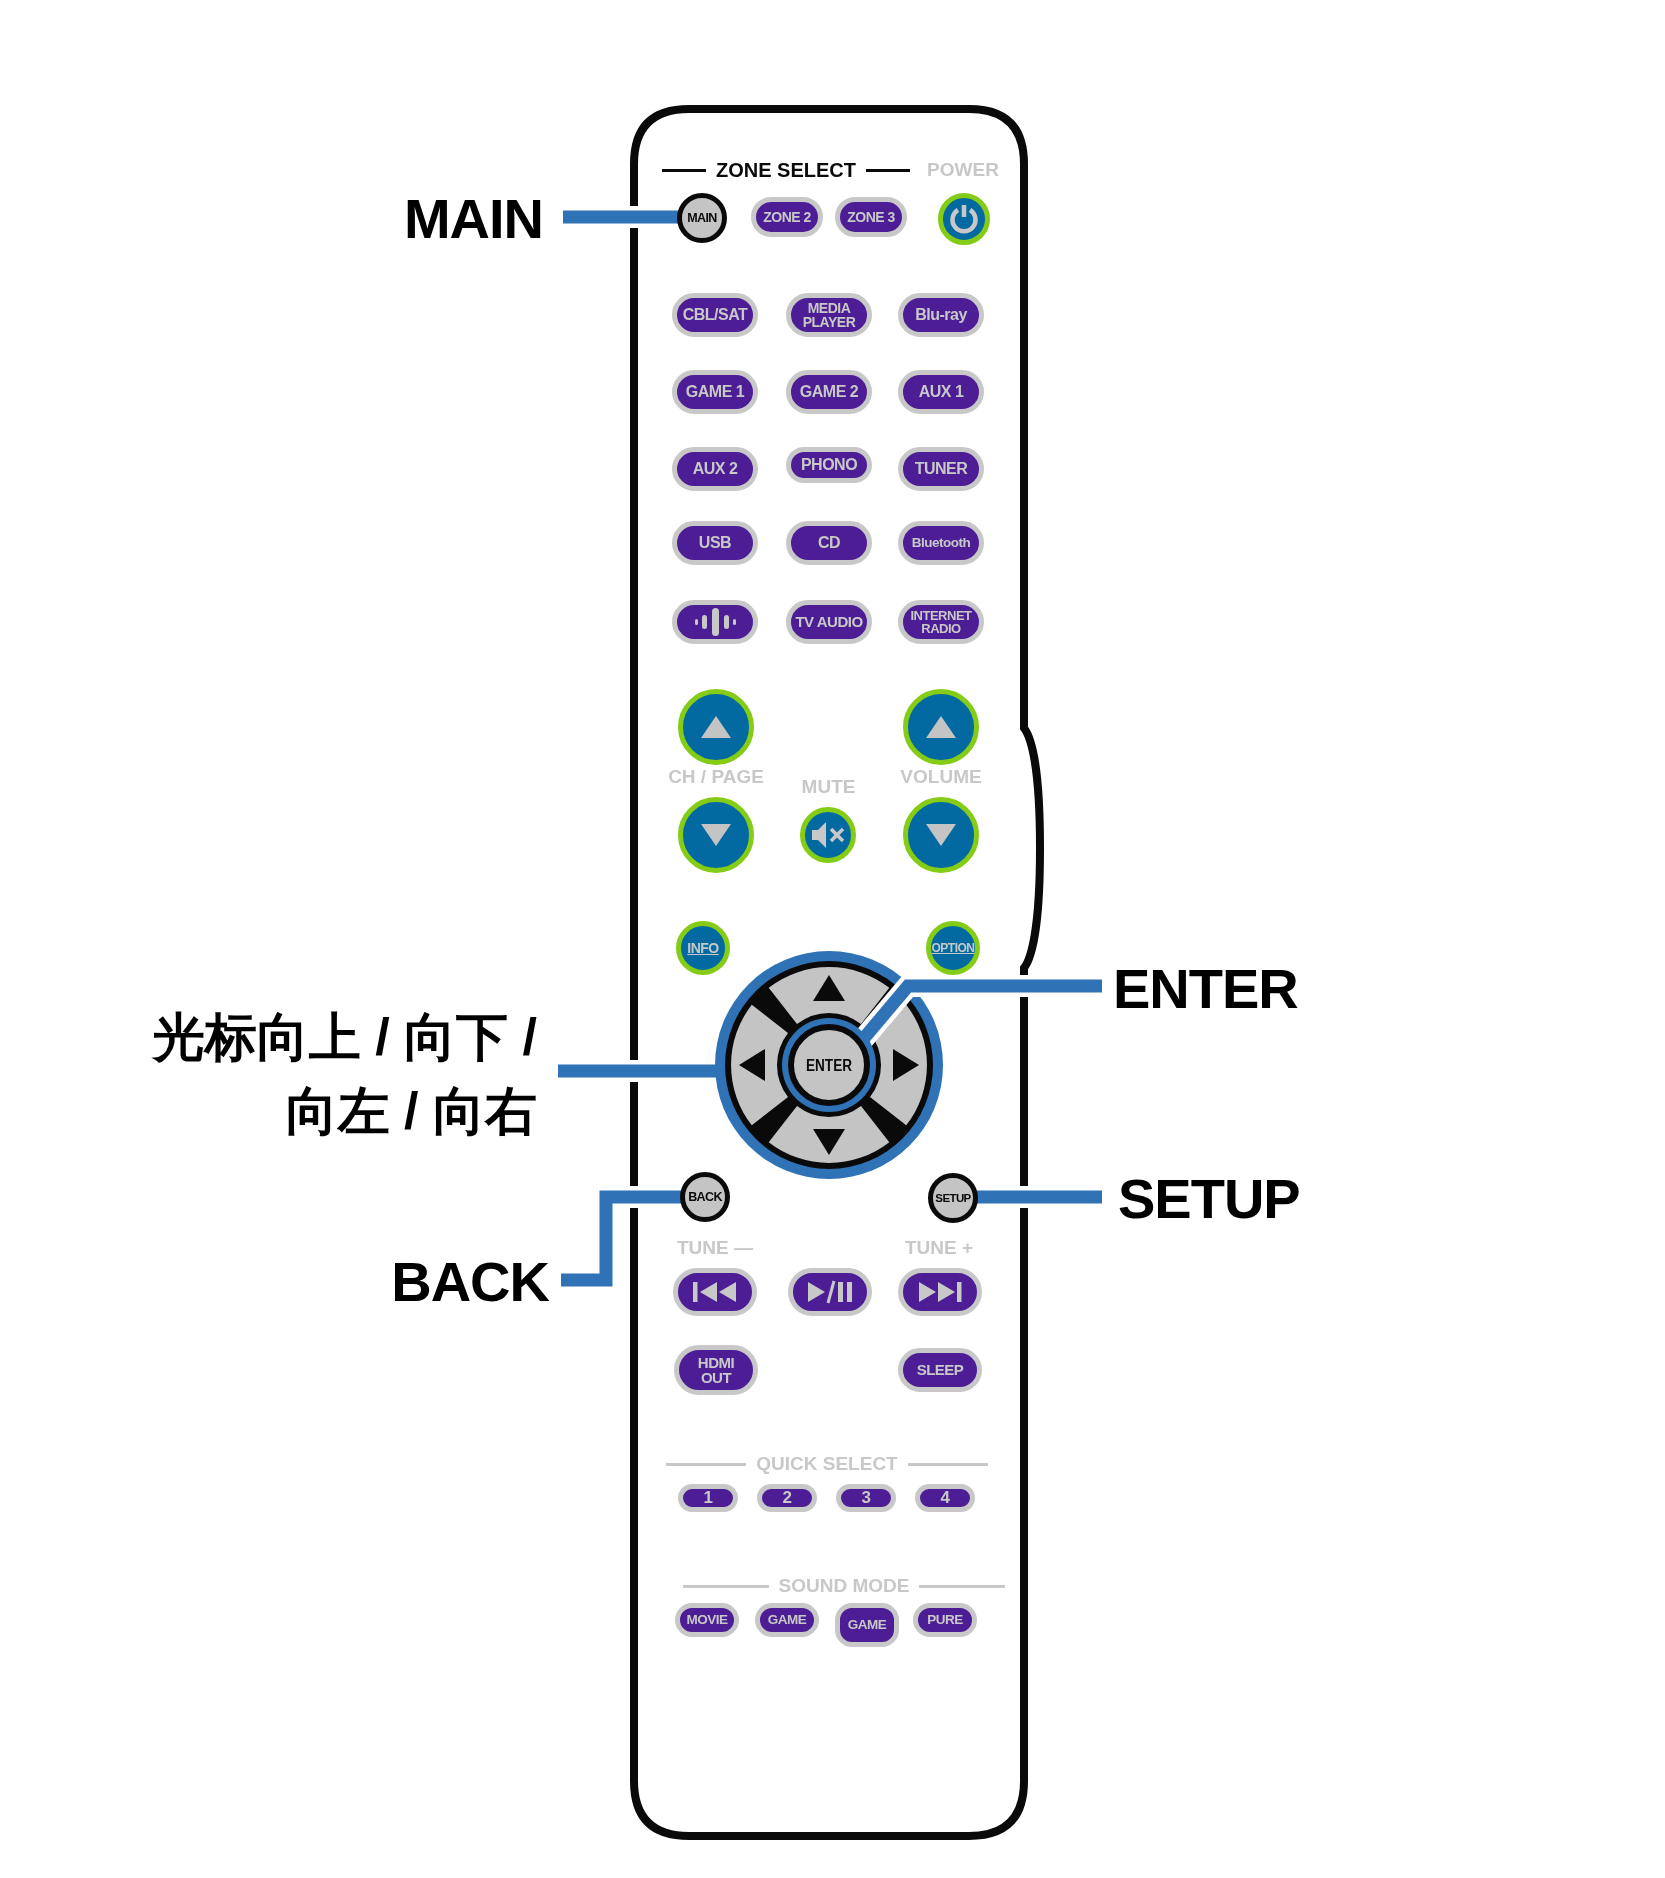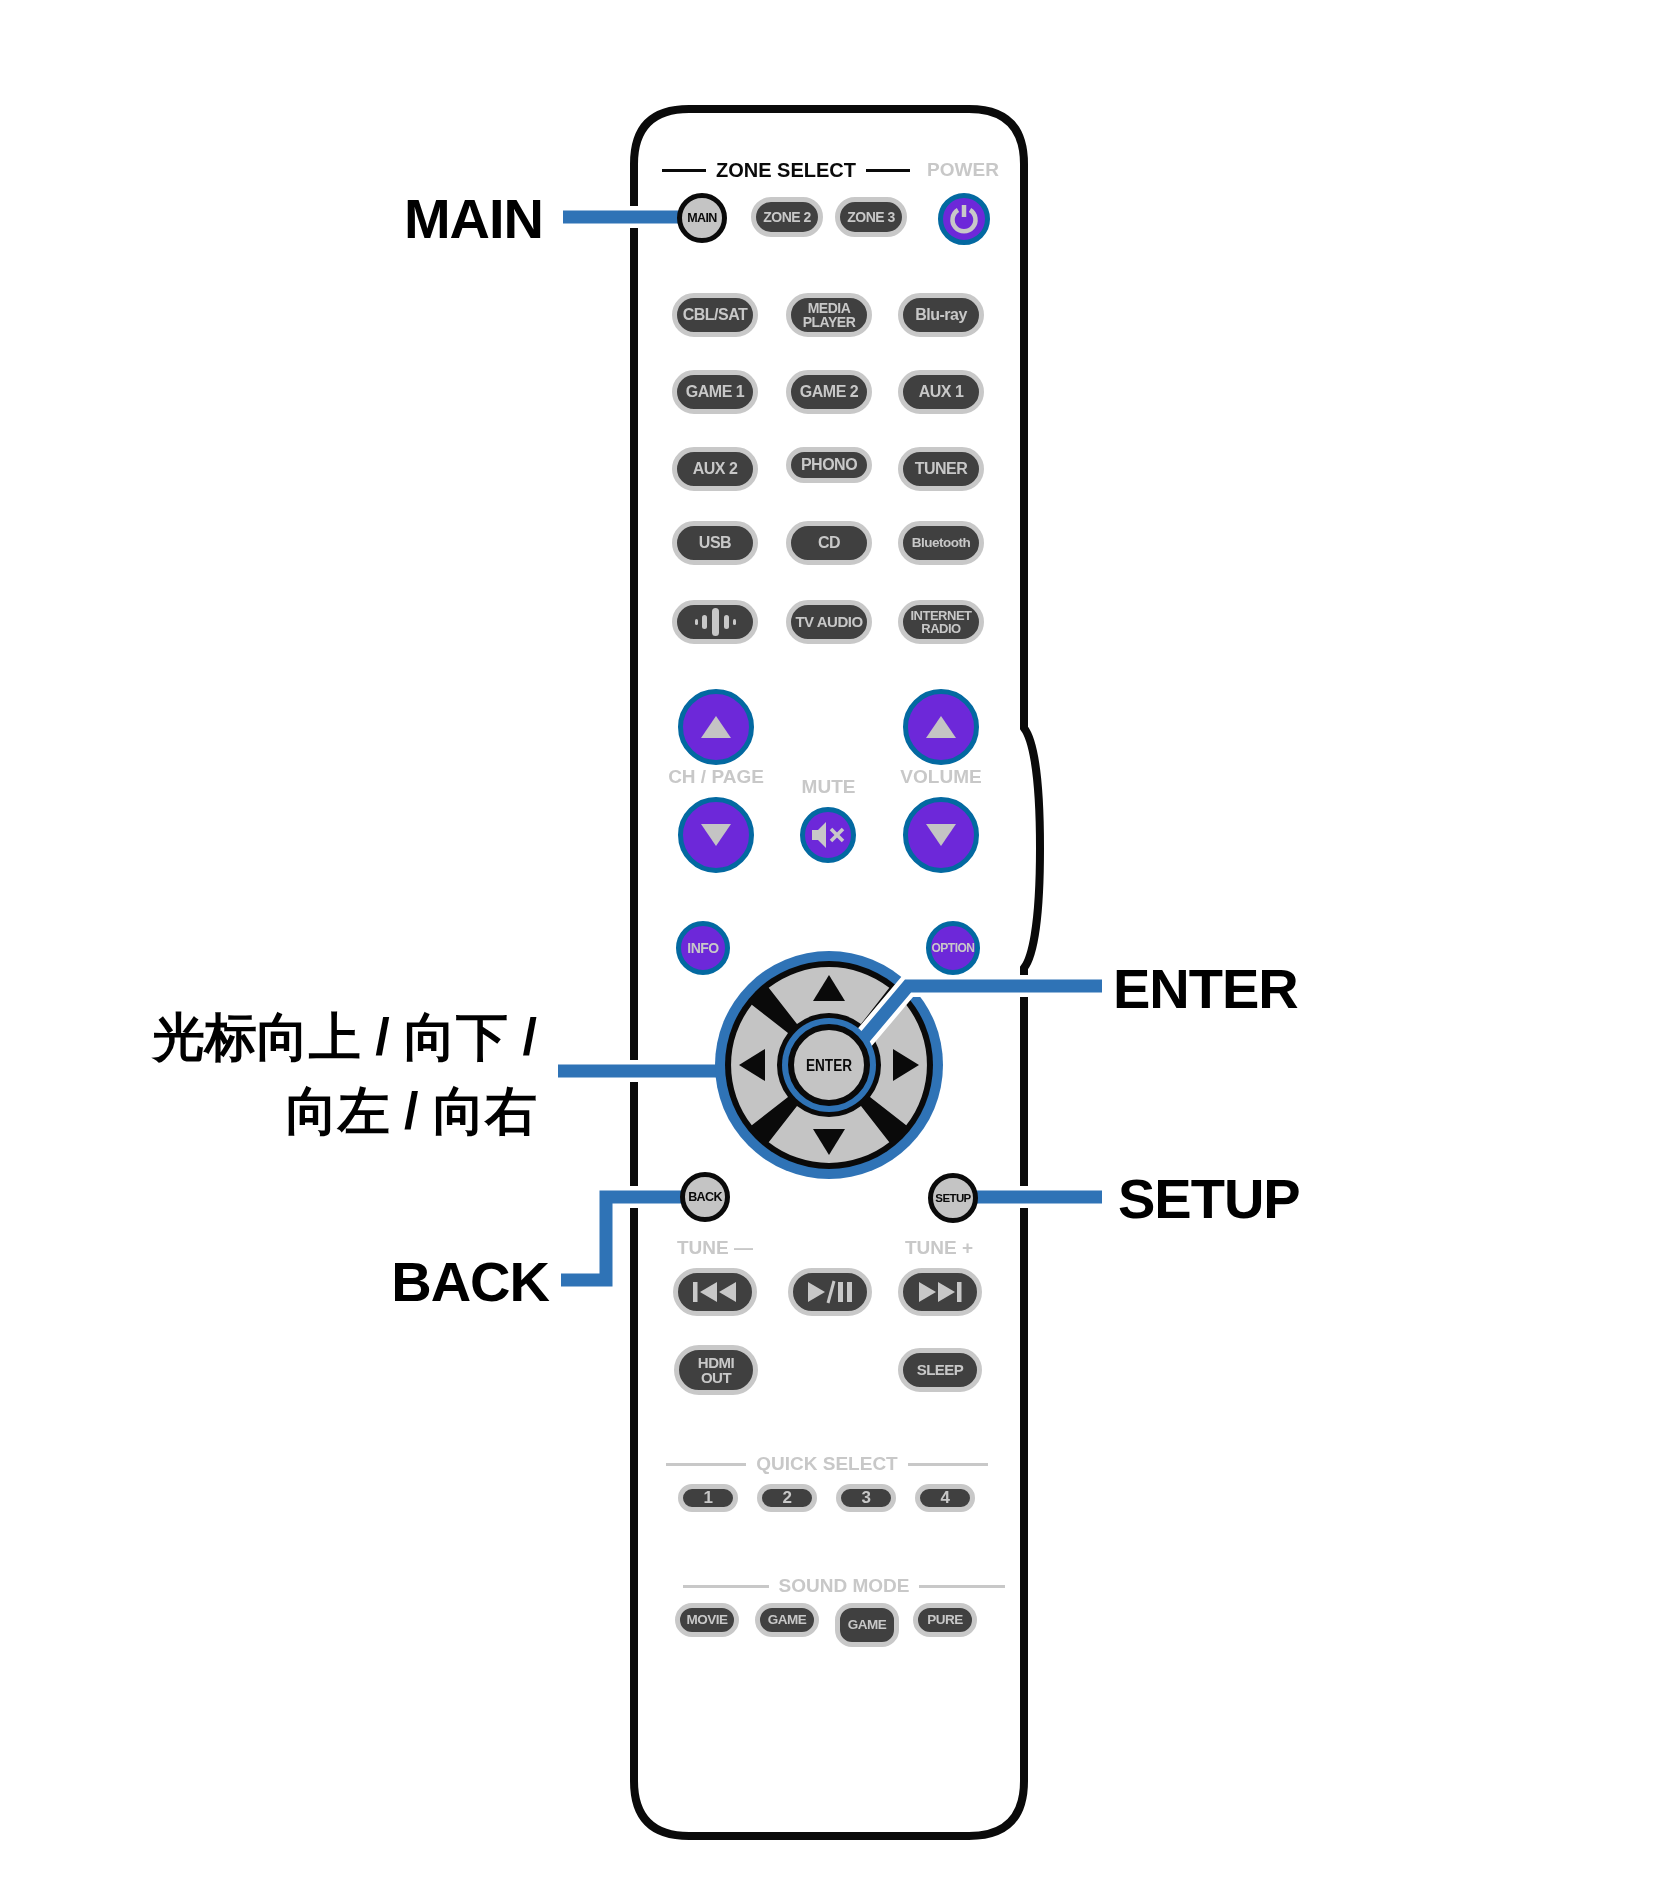--- a/index.html
+++ b/index.html
@@ -1,24 +1,24 @@
 <!DOCTYPE html>
 <html><head>
 <meta charset="utf-8">
 <style>
   html,body{margin:0;padding:0;background:#fff;}
   body{font-family:"Liberation Sans","DejaVu Sans",sans-serif;}
   #stage{position:relative;width:1665px;height:1878px;background:#fff;overflow:hidden;}
   .abs{position:absolute;}
   
-  .pill{border:5px solid #c8c8c8;border-radius:26px;color:#c8c8c8;background:#404040;
+  .pill{border:5px solid #c8c8c8;border-radius:26px;color:#c8c8c8;background:#4c1d95;
         display:flex;align-items:center;justify-content:center;text-align:center;
         white-space:pre-line;line-height:1.02;font-weight:bold;letter-spacing:-0.5px;box-sizing:border-box;}
-  .circle{border:5px solid #0369a1;border-radius:50%;color:#c8c8c8;background:#6d28d9;
-        display:flex;align-items:center;justify-content:center;font-weight:bold;box-sizing:border-box;}
+  .circle{border:5px solid #84cc16;border-radius:50%;color:#c8c8c8;background:#0369a1;
+        display:flex;align-items:center;justify-content:center;font-weight:bold;box-sizing:border-box;text-decoration:underline;}
   
   .key{background:#c4c4c4;border:5px solid #0a0a0a;border-radius:50%;color:#0a0a0a;
         display:flex;align-items:center;justify-content:center;font-weight:bold;letter-spacing:-0.6px;box-sizing:border-box;}
   .hdr{color:#c8c8c8;font-weight:bold;font-size:19px;display:flex;align-items:center;justify-content:center;gap:10px;}
   .hdr-black{color:#0a0a0a;}
   .dash{border-top:3px solid #c8c8c8;height:0;}
   .dash-black{border-top:3px solid #0a0a0a;}
   .callout{font-weight:bold;color:#000;font-size:56px;letter-spacing:-1px;line-height:1.0;}
   .cn{font-size:52px;line-height:74px;letter-spacing:0;}
   svg{display:block;}

